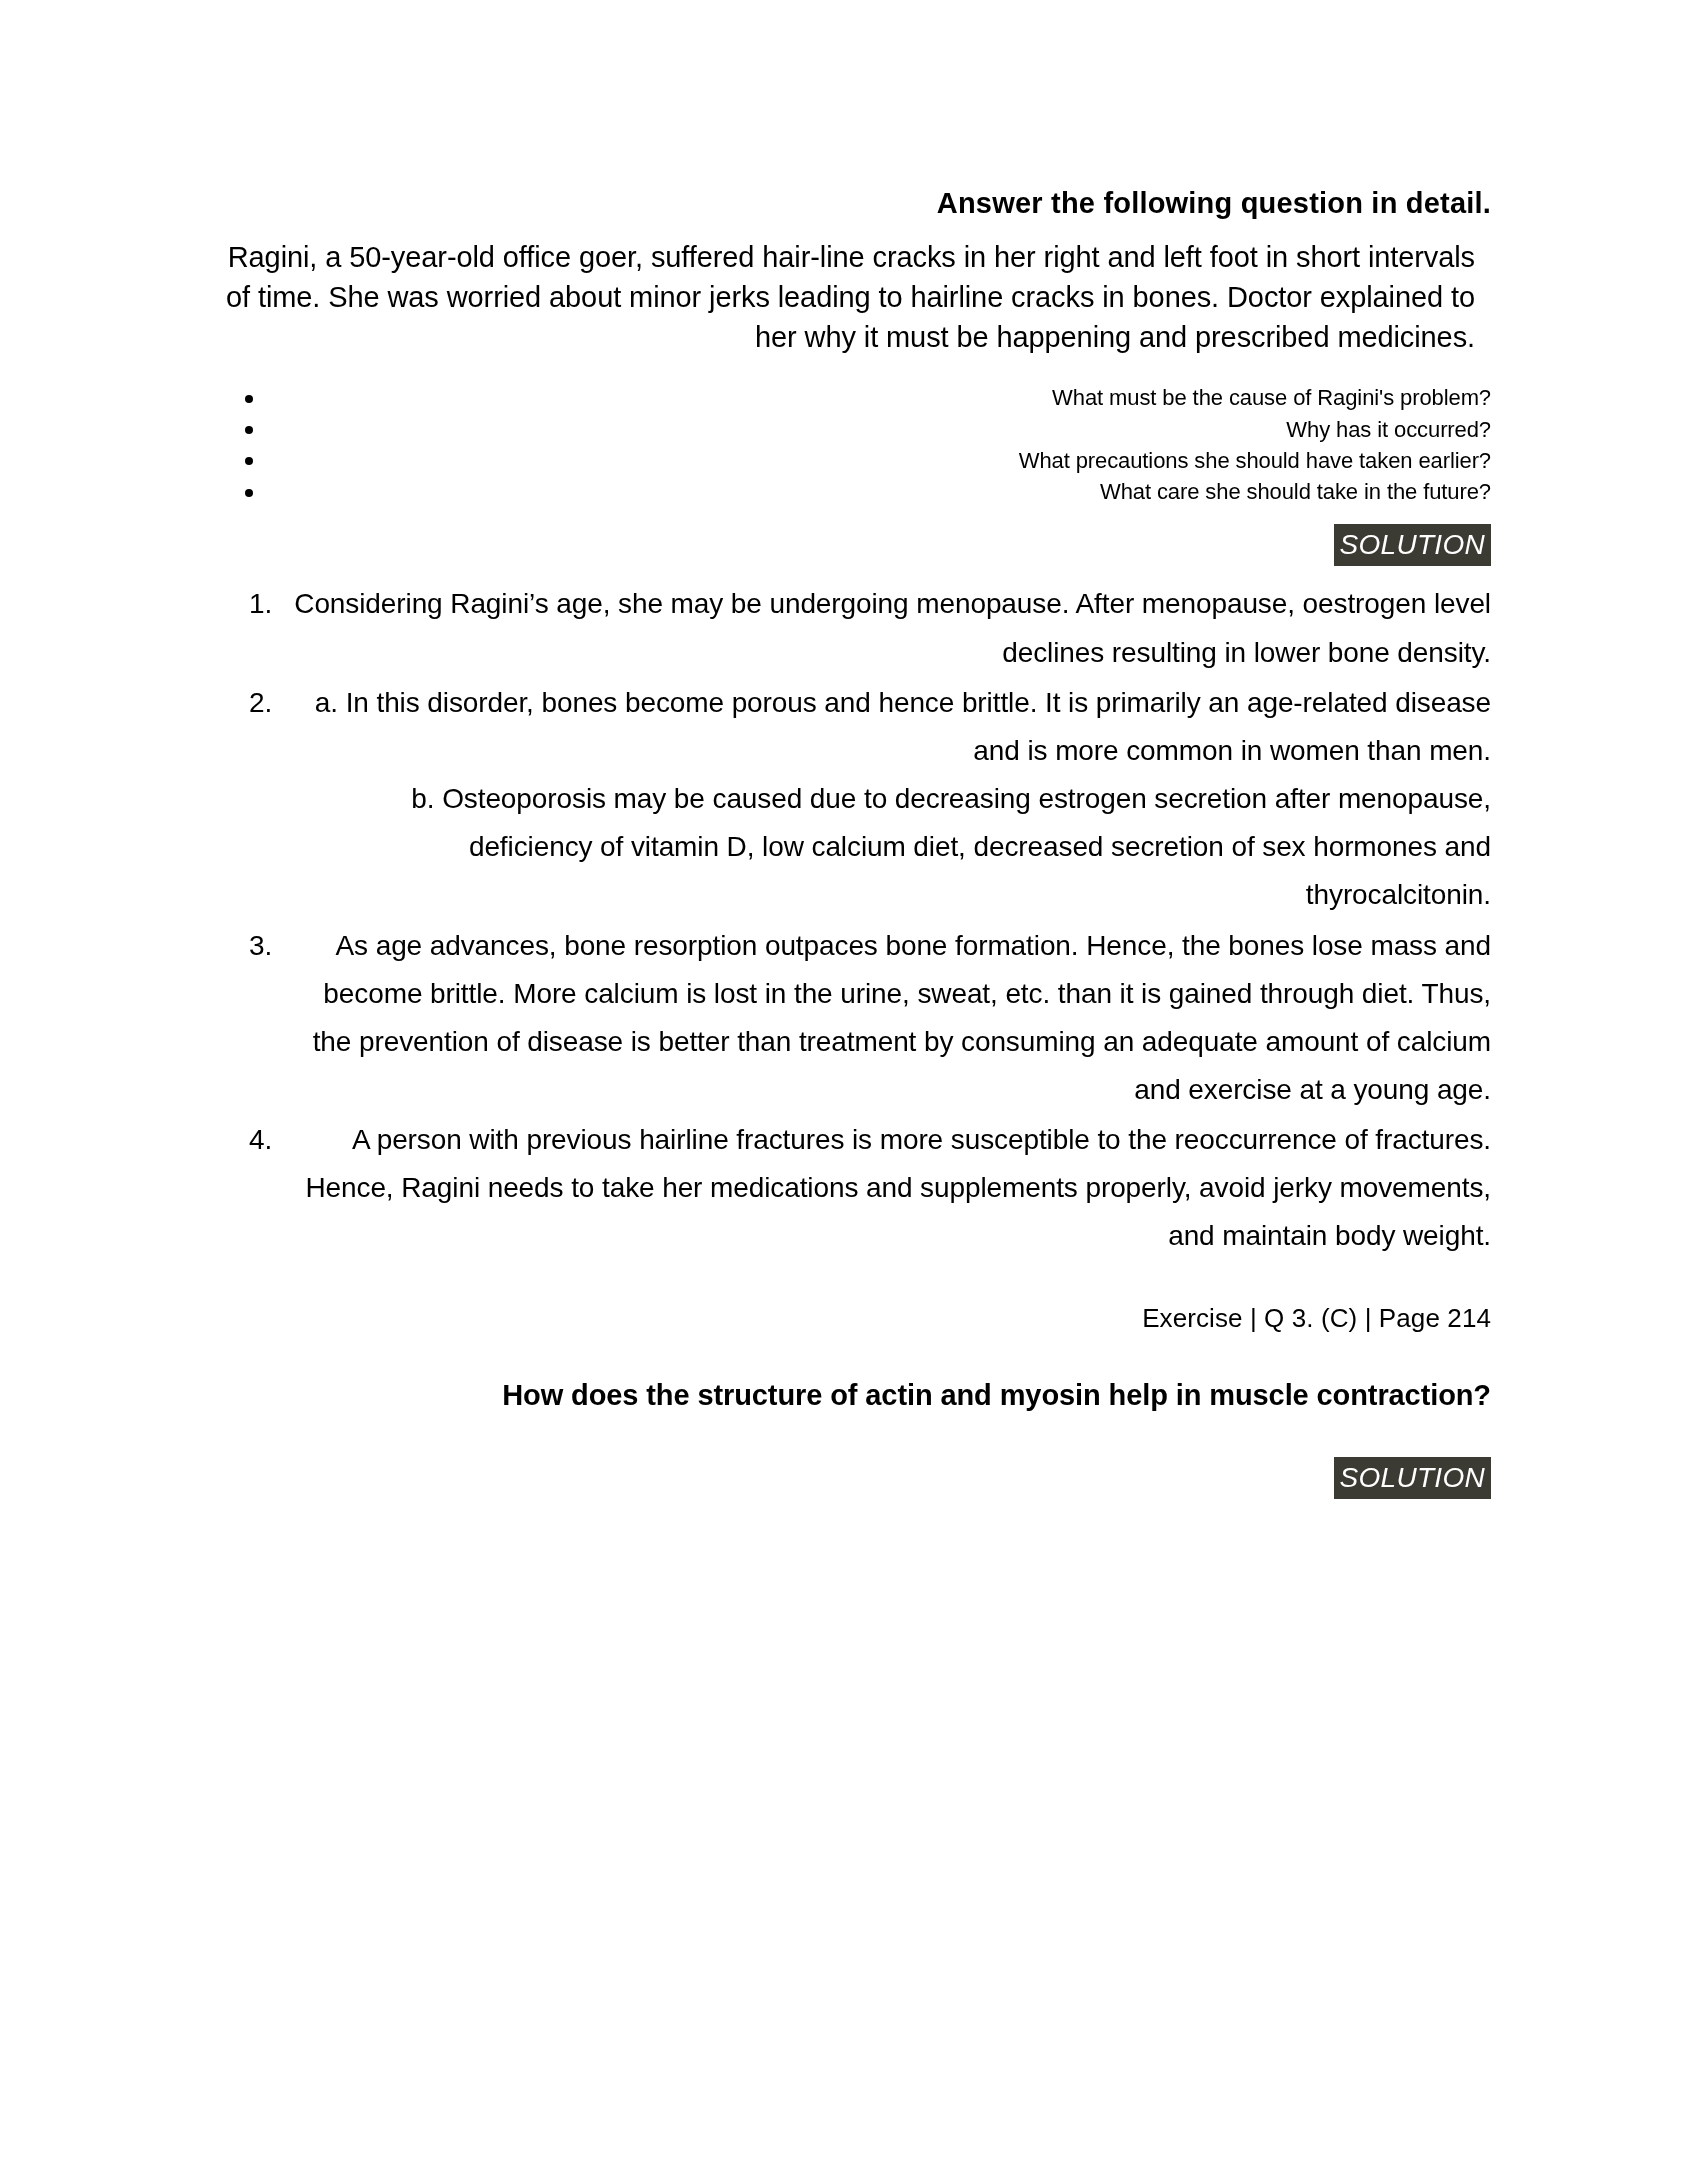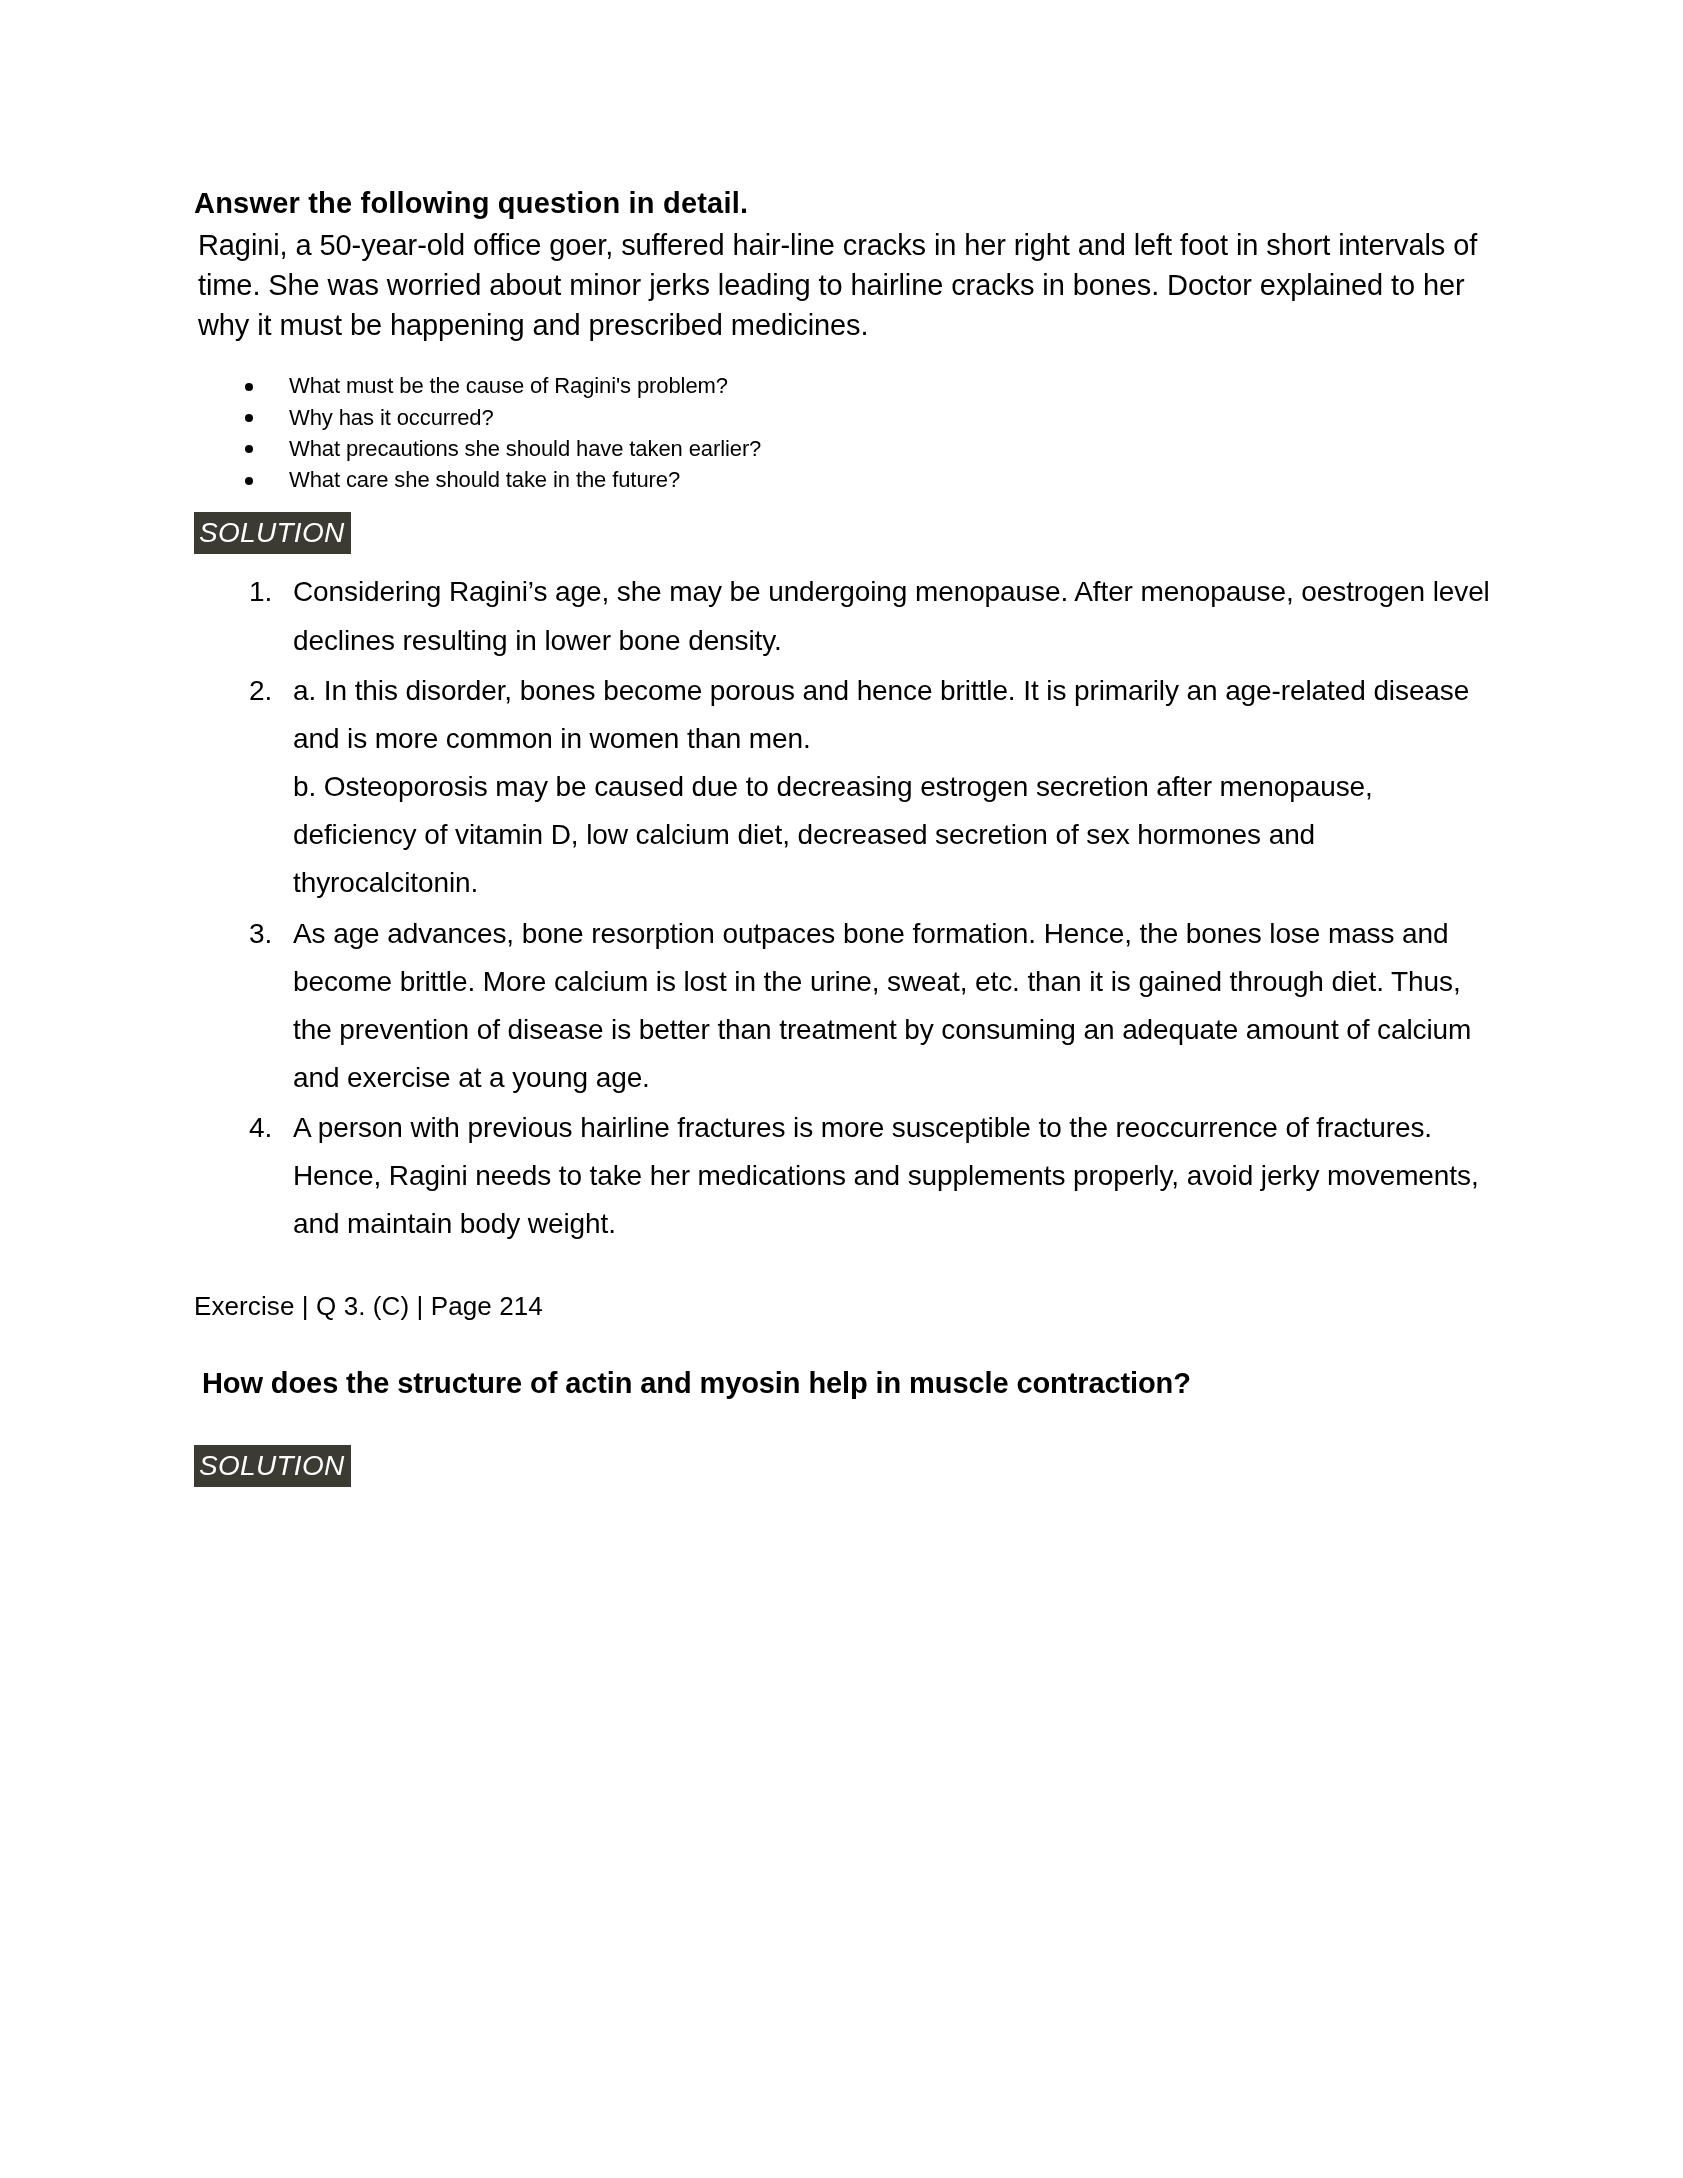--- a/index.html
+++ b/index.html
@@ -15,40 +15,41 @@
     position: relative;
     overflow: hidden;
   }
   .page {
     position: absolute;
     left: 0;
     top: 0;
     width: 1683px;
     height: 2178px;
     background: #ffffff;
+    text-align: right;
   }
   .content {
     position: absolute;
     left: 194px;
     top: 186px;
     width: 1297px;
   }
 
   .q-heading {
     font-size: 29px;
     font-weight: bold;
     letter-spacing: 0.2px;
     line-height: 1.22;
     margin: 0 0 2px 0;
   }
 
   .intro-para {
     font-size: 29px;
     line-height: 1.38;
-    margin: 4px;
+    margin: 16px;
     letter-spacing: -0.1px;
   }
 
   .bullets {
     list-style: none;
     margin: 26px 0 0 0;
     padding: 0;
   }
   .bullets li {
     position: relative;

